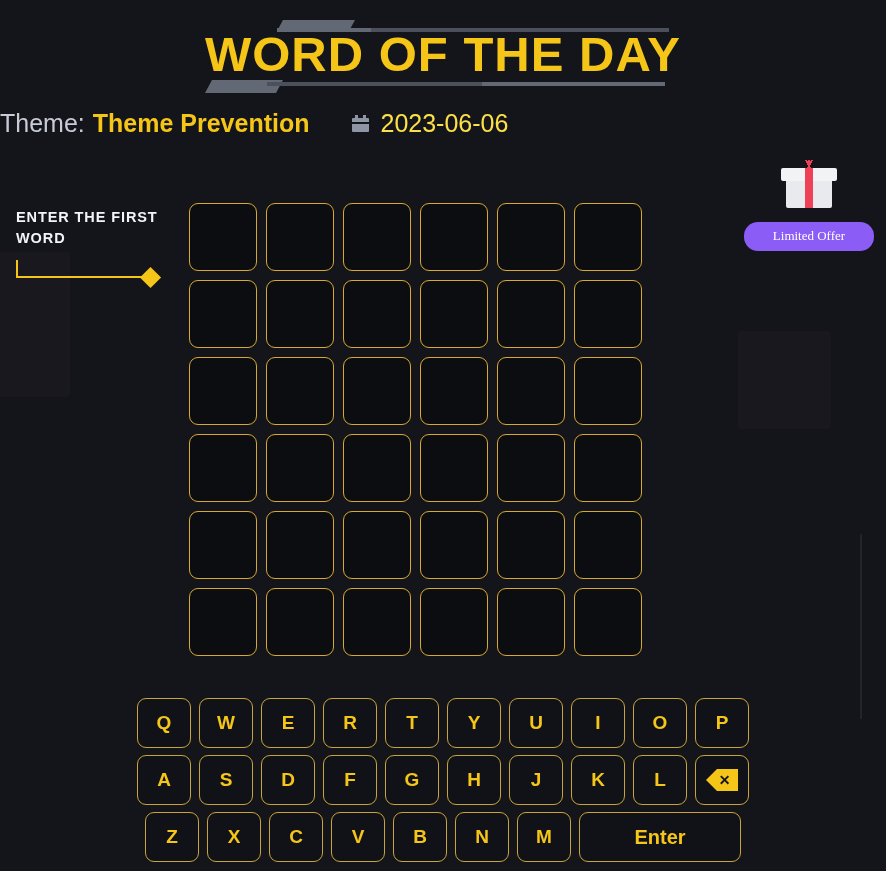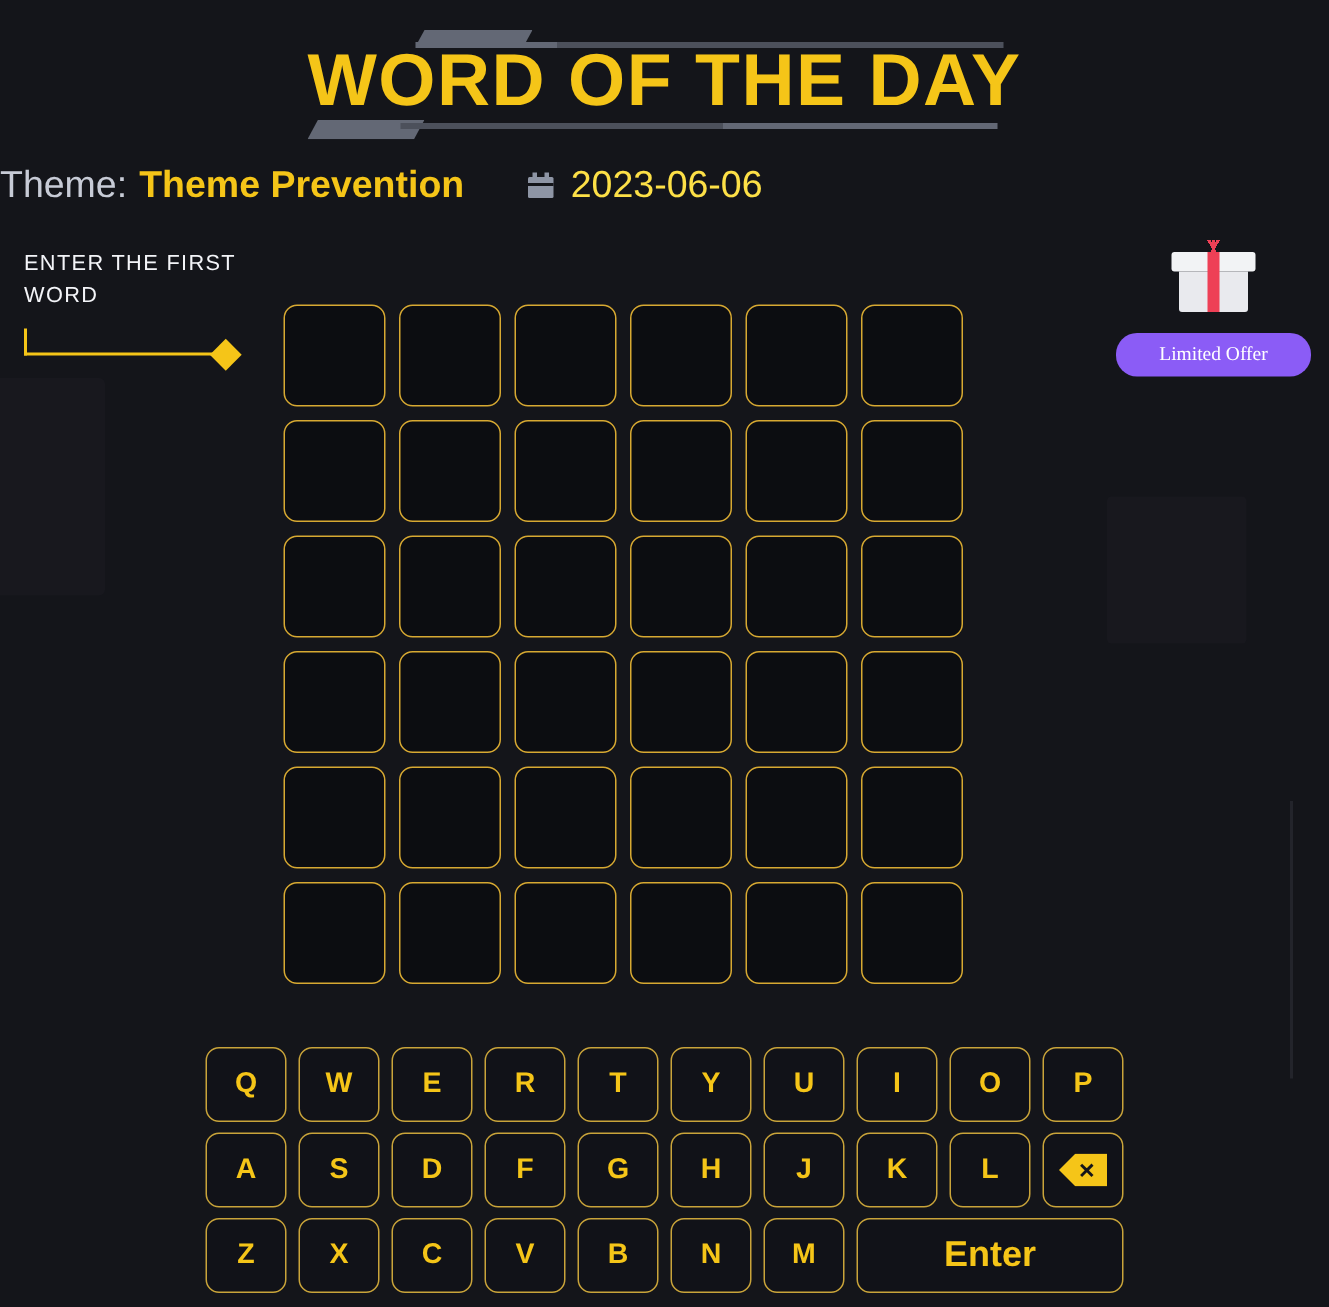--- a/index.html
+++ b/index.html
@@ -100,25 +100,26 @@
   .subtitle .date-value { color: #fde047; }
 
   
   #hint-callout {
     position: absolute;
     left: 16px; top: 166px;
     width: 150px;
   }
   #hint-callout .hint-text {
     font-size: 14.5px;
-    font-weight: normal;
+    font-weight: bold;
     letter-spacing: .9px;
     line-height: 1.44;
     color: #f3f4f8;
     text-transform: uppercase;
+    margin-top: 41px;
   }
   .hint-arrow { position: relative; height: 28px; margin-top: 9px; width: 150px; }
   .hint-arrow .tick { position: absolute; left: 0; top: 2px; width: 2px; height: 18px; background: #f5c518; }
   .hint-arrow .line { position: absolute; left: 0; top: 18px; width: 132px; height: 2px; background: #f5c518; }
   .hint-arrow .diamond {
     position: absolute; left: 127px; top: 12px;
     width: 15px; height: 15px; background: #f5c518; transform: rotate(45deg);
   }
 
   
@@ -203,21 +204,21 @@
     border: 1px solid #c9a43a;
     border-radius: 9px;
     color: #f5c518;
     font-size: 19px;
     font-weight: bold;
     font-family: "Liberation Sans", sans-serif;
     display: flex; align-items: center; justify-content: center;
     cursor: pointer;
     padding: 0;
   }
-  .key.wide-enter { width: 178px; font-size: 24px; }
+  .key.wide-enter { width: 162px; font-size: 20px; }
   .key.backspace { width: 54px; }
   .bs-glyph {
     position: relative;
     width: 32px; height: 22px;
     background: #f5c518;
     clip-path: polygon(11px 0, 100% 0, 100% 100%, 11px 100%, 0 50%);
     display: flex; align-items: center; justify-content: center;
   }
   .bs-glyph .x {
     color: #14151a; font-size: 14px; font-weight: bold;

